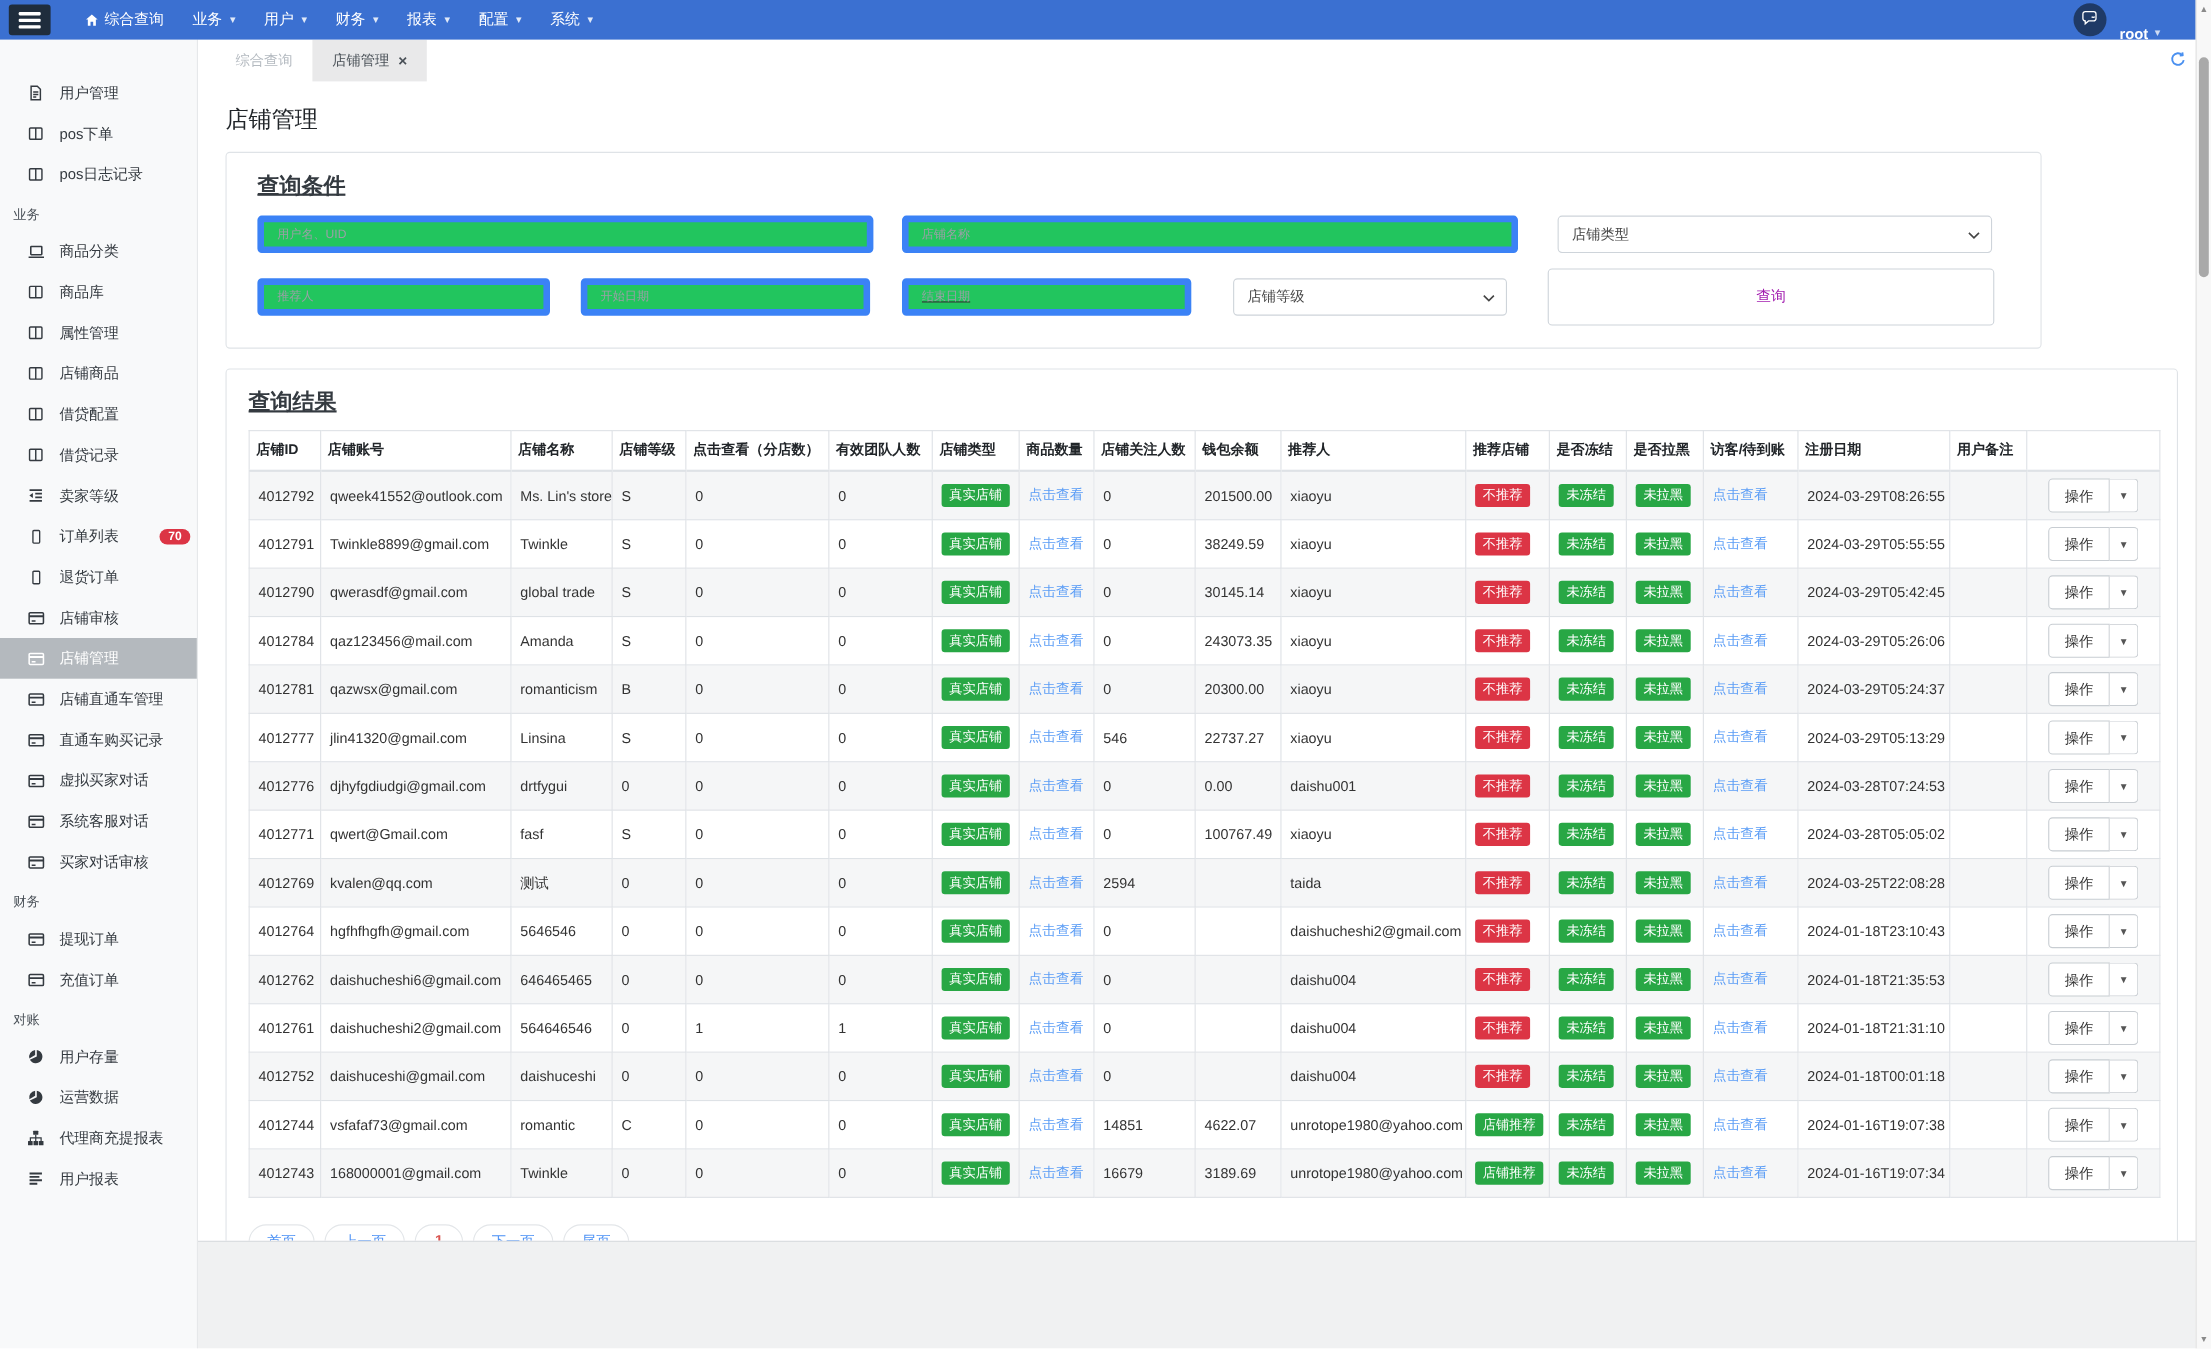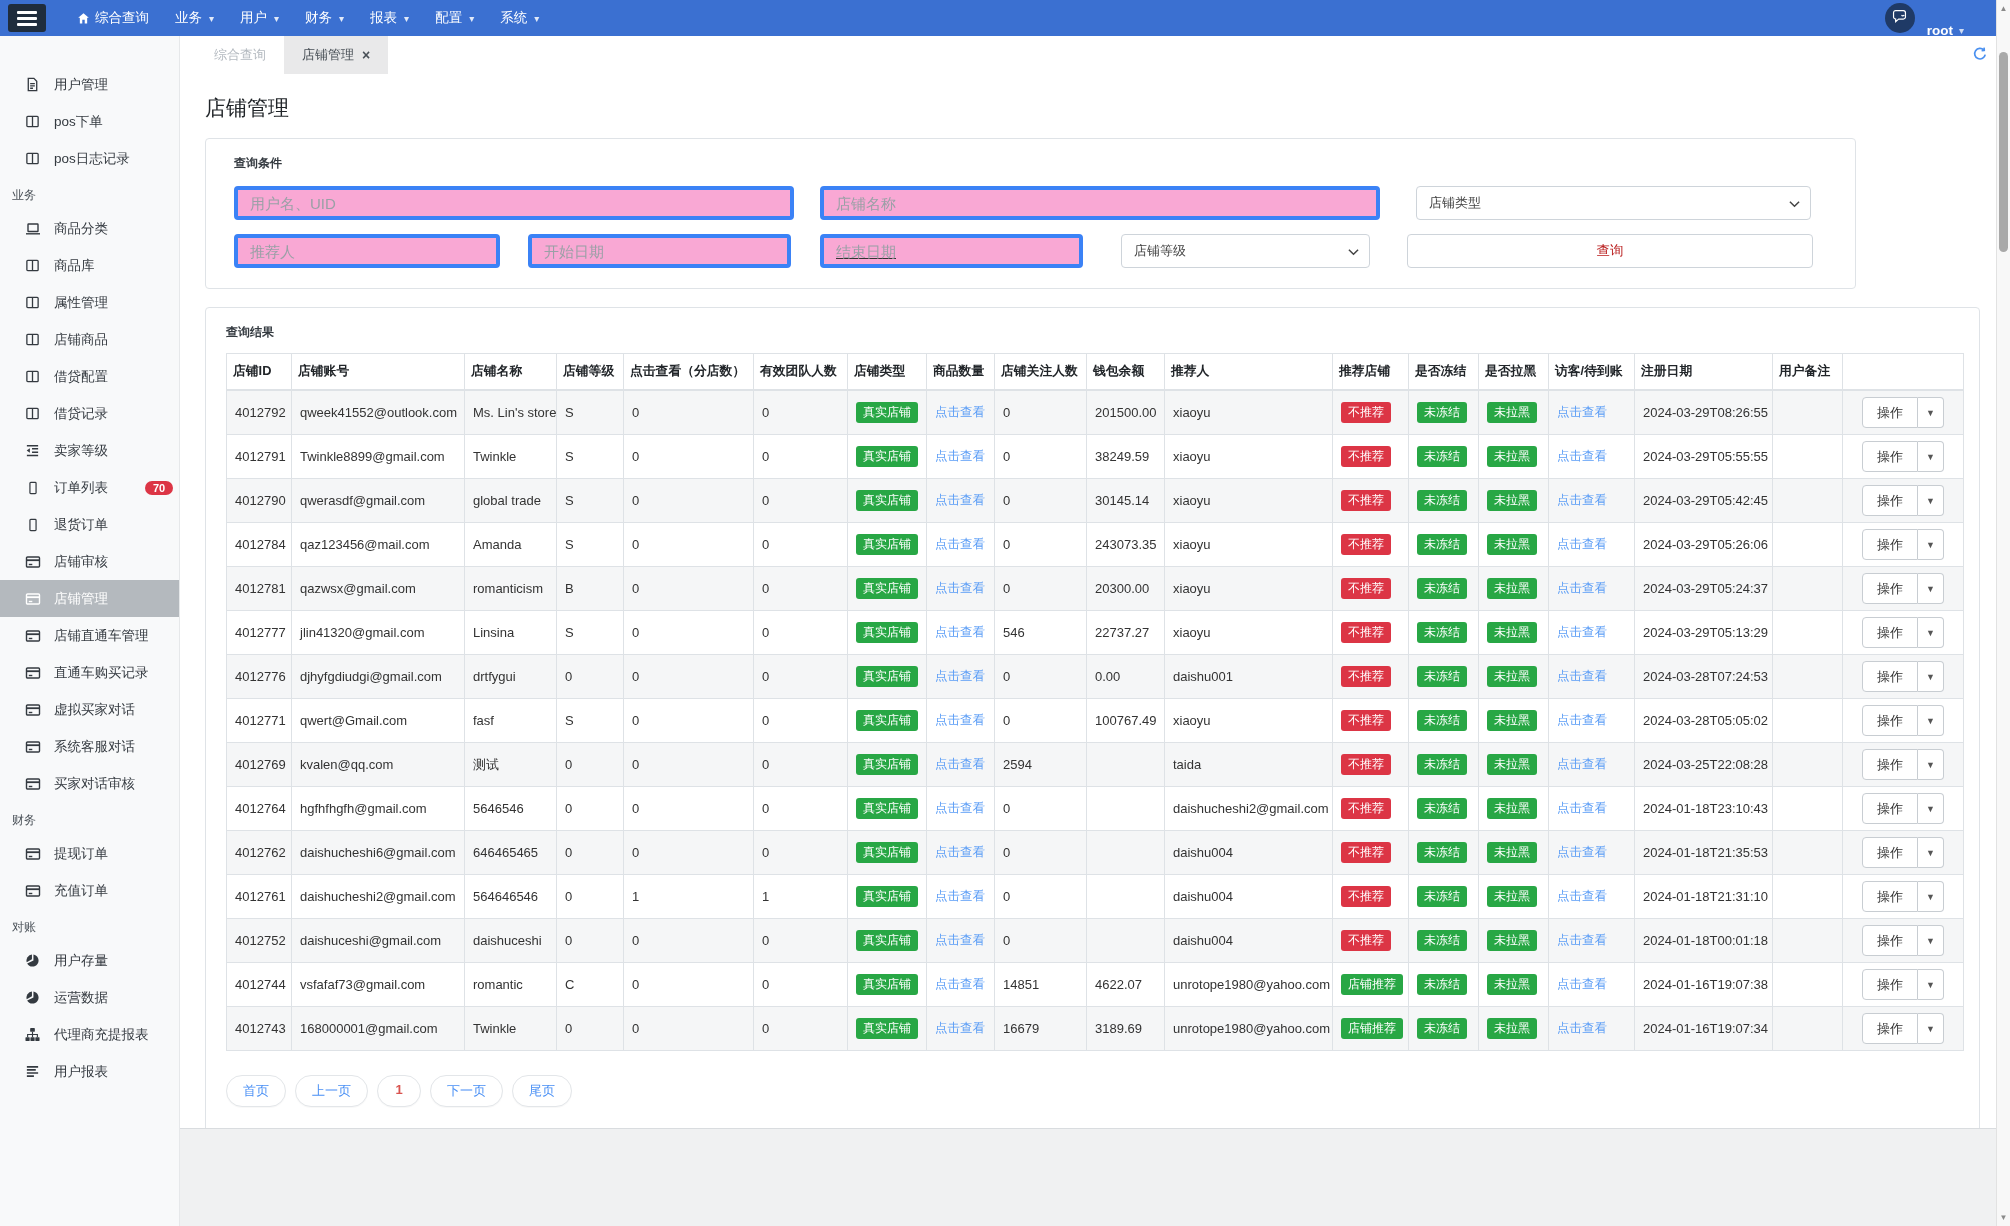--- a/index.html
+++ b/index.html
@@ -38,35 +38,35 @@
   .tabbar { height:38px; display:flex; align-items:stretch; padding-left:16px; position:relative; }
   .tab { display:flex; align-items:center; gap:8px; padding:0 18px; font-size:13px; color:#b4bac0; cursor:pointer; }
   .tab.active { background:#e9e9ea; color:#495057; }
   .tab .close { font-size:14px; font-weight:bold; color:#495057; cursor:pointer; line-height:1; }
   .refresh { position:absolute; right:22px; top:10px; cursor:pointer; display:inline-flex; }
 
   
   .content { padding:14px 0 0 25px; }
   .page-title { font-size:21px; font-weight:500; color:#212529; margin:6px 0 16px 0; }
   .card { border:1px solid #dfe3e7; border-radius:4px; background:#fff; }
-  .card-title { font-size:12px; font-weight:bold; color:#343a40; }
+  .card-title { font-size:20px; font-weight:bold; color:#343a40;text-decoration:underline; }
 
   .filter-card { width:1651px; padding:16px 28px 20px 28px; margin-bottom:18px; }
   .filter-row { display:flex; align-items:center; margin-top:14px; }
-  .inp { height:34px; border:4px solid #3b82f6; border-radius:4px; background:#f9a8d4; padding:0 12px; font-size:15px; color:#333; font-family:inherit; outline:none; }
+  .inp { height:34px; border:6px solid #3b82f6; border-radius:4px; background:#22c55e; padding:0 12px; font-size:11px; color:#333; font-family:inherit; outline:none; }
   .inp::placeholder { color:#9aa0a6; }
   .sel { height:34px; border:1px solid #ced4da; border-radius:4px; background:#fff; padding:0 10px 0 12px; display:flex; align-items:center; justify-content:space-between; color:#444; cursor:pointer; }
   .w-user { width:560px; margin-right:26px; }
   .w-store { width:560px; margin-right:36px; }
   .w-type { width:395px; }
   .w-ref { width:266px; margin-right:28px; }
   .w-sdate { width:263px; margin-right:29px; }
   .w-edate { width:263px; margin-right:38px;text-decoration:underline; }
   .w-level { width:249px; margin-right:37px; }
-  .btn-query { width:406px; height:34px; background:#fff; border:1px solid #ced4da; border-radius:4px; font-size:13.5px; color:#b91c1c; cursor:pointer; font-family:inherit; }
+  .btn-query { width:406px; height:52px; background:#fff; border:1px solid #ced4da; border-radius:4px; font-size:13.5px; color:#a21caf; cursor:pointer; font-family:inherit; }
 
   .results-card { width:1775px; padding:16px 20px 24px 20px; }
   table { border-collapse:collapse; table-layout:fixed; width:1737px; margin-top:12px; }
   th, td { border:1px solid #dee2e6; padding:6px 8px; text-align:left; font-size:13px; overflow:hidden; white-space:nowrap; }
   th { font-weight:bold; color:#212529; border-bottom-width:2px; padding:9px 6px; font-size:12.8px; background:#fff; }
   td { height:41px; color:#333; }
   tbody tr:nth-child(odd) td { background:#f5f6f7; }
   tbody tr:nth-child(even) td { background:#fff; }
   .badge { display:inline-block; padding:3px 7px; border-radius:3px; color:#fff; font-size:12px; line-height:1.2; }
   .badge.success { background:#28a745; }

